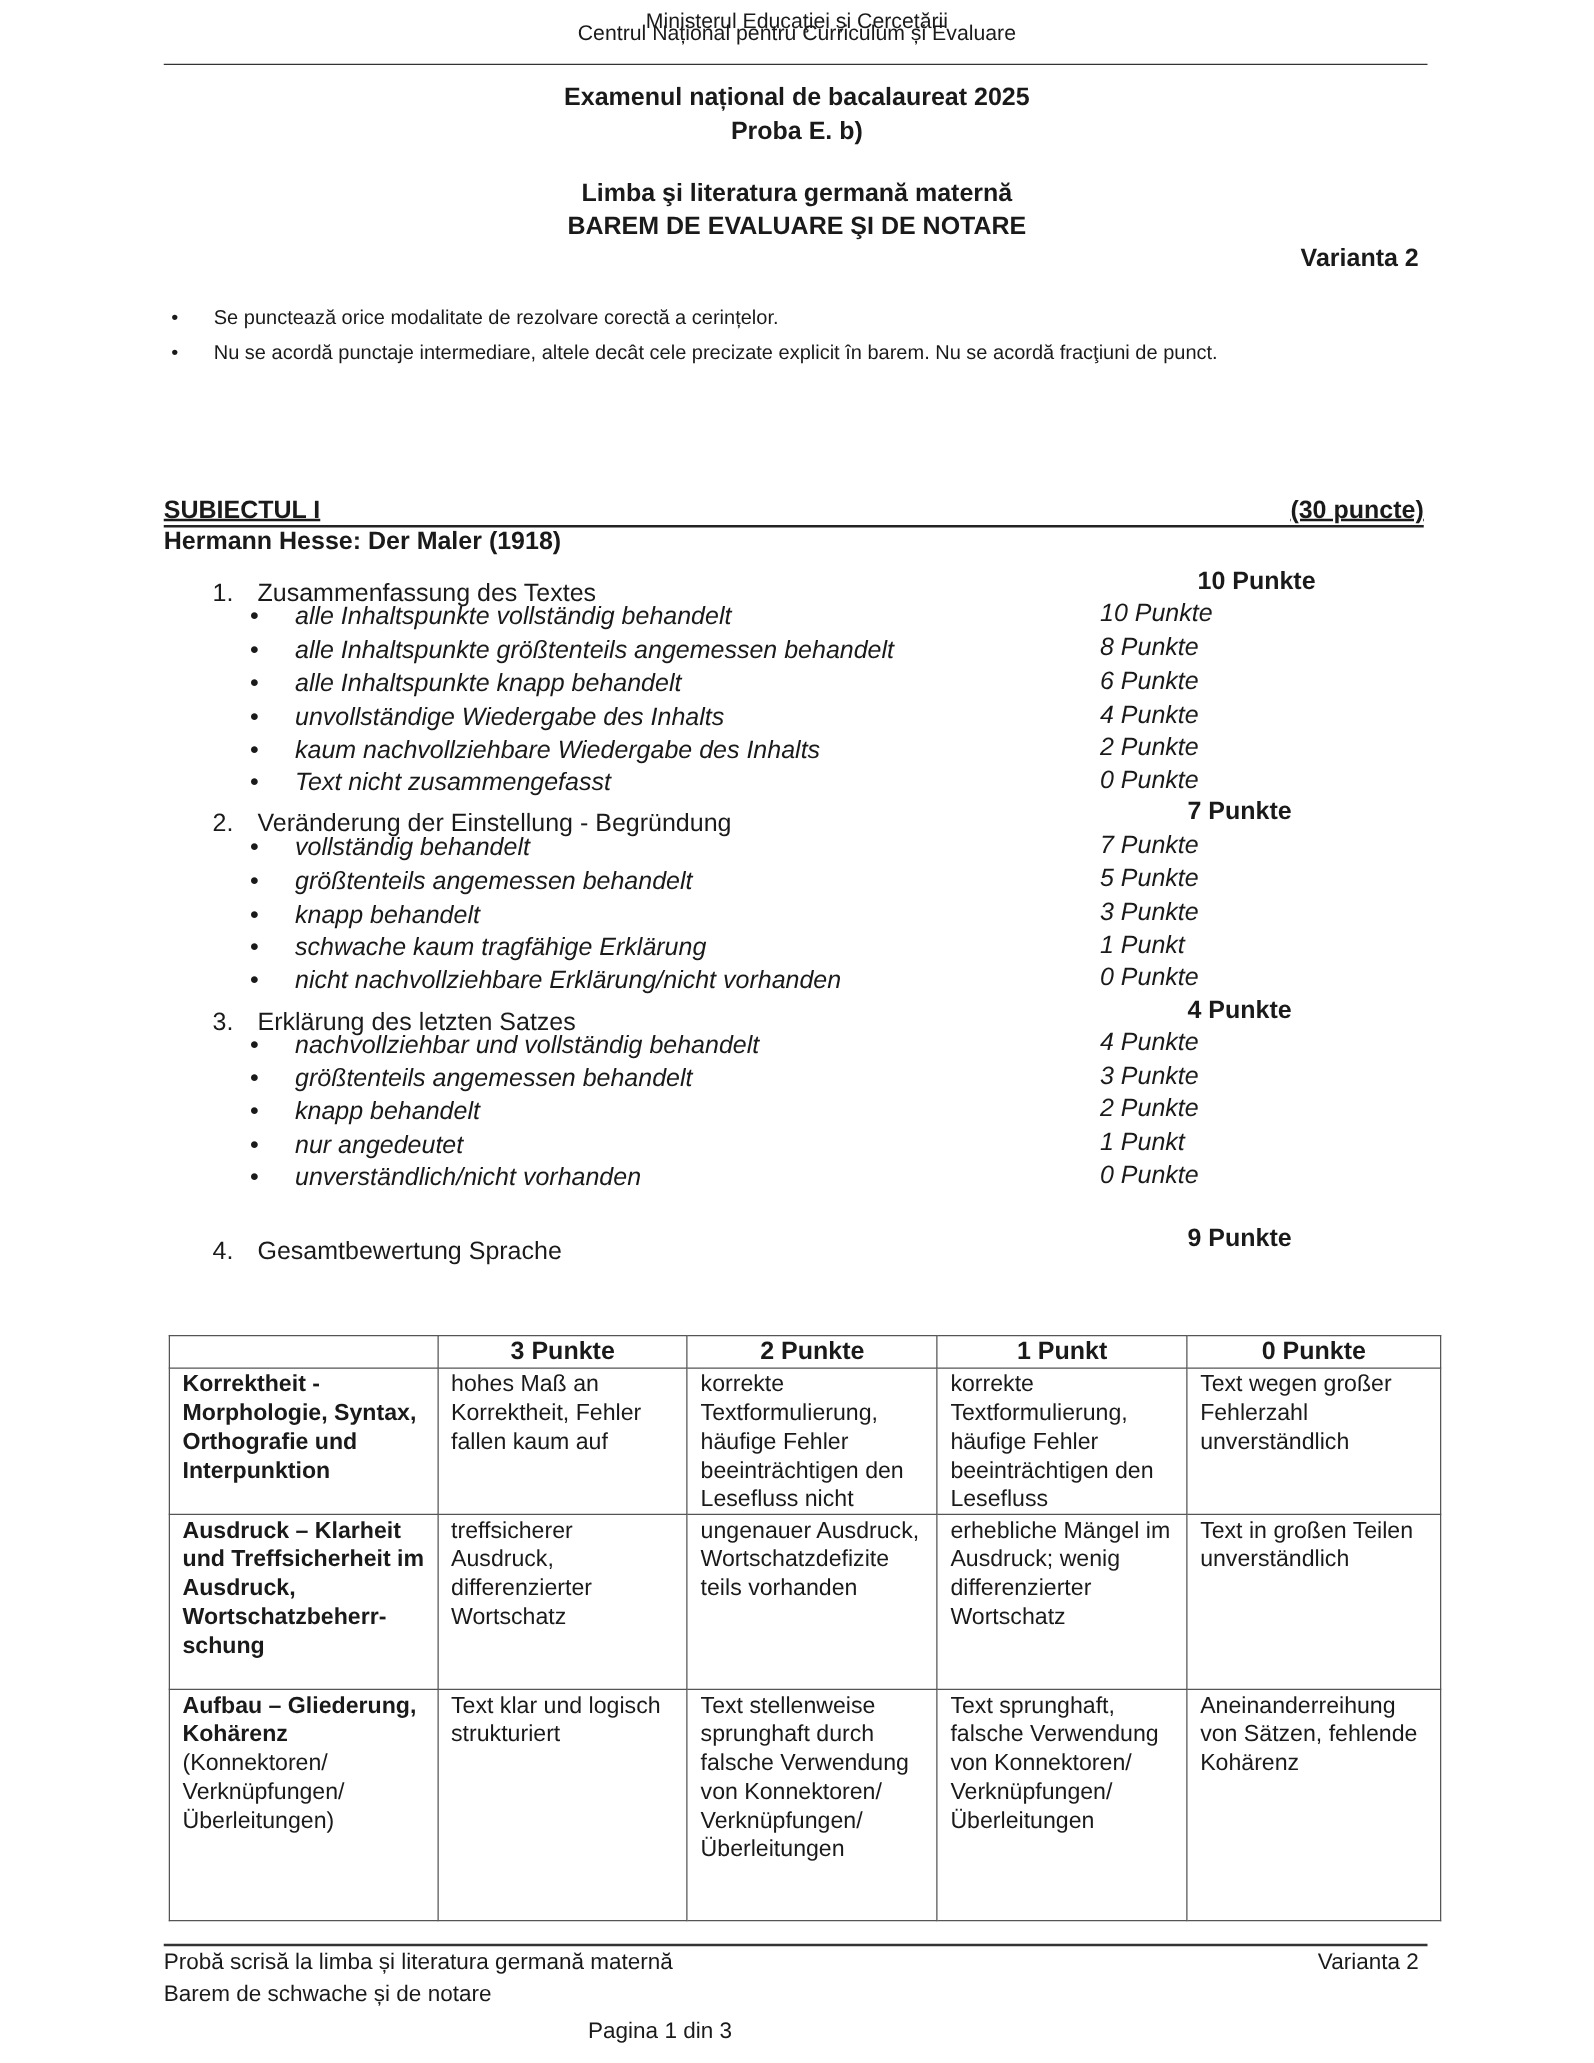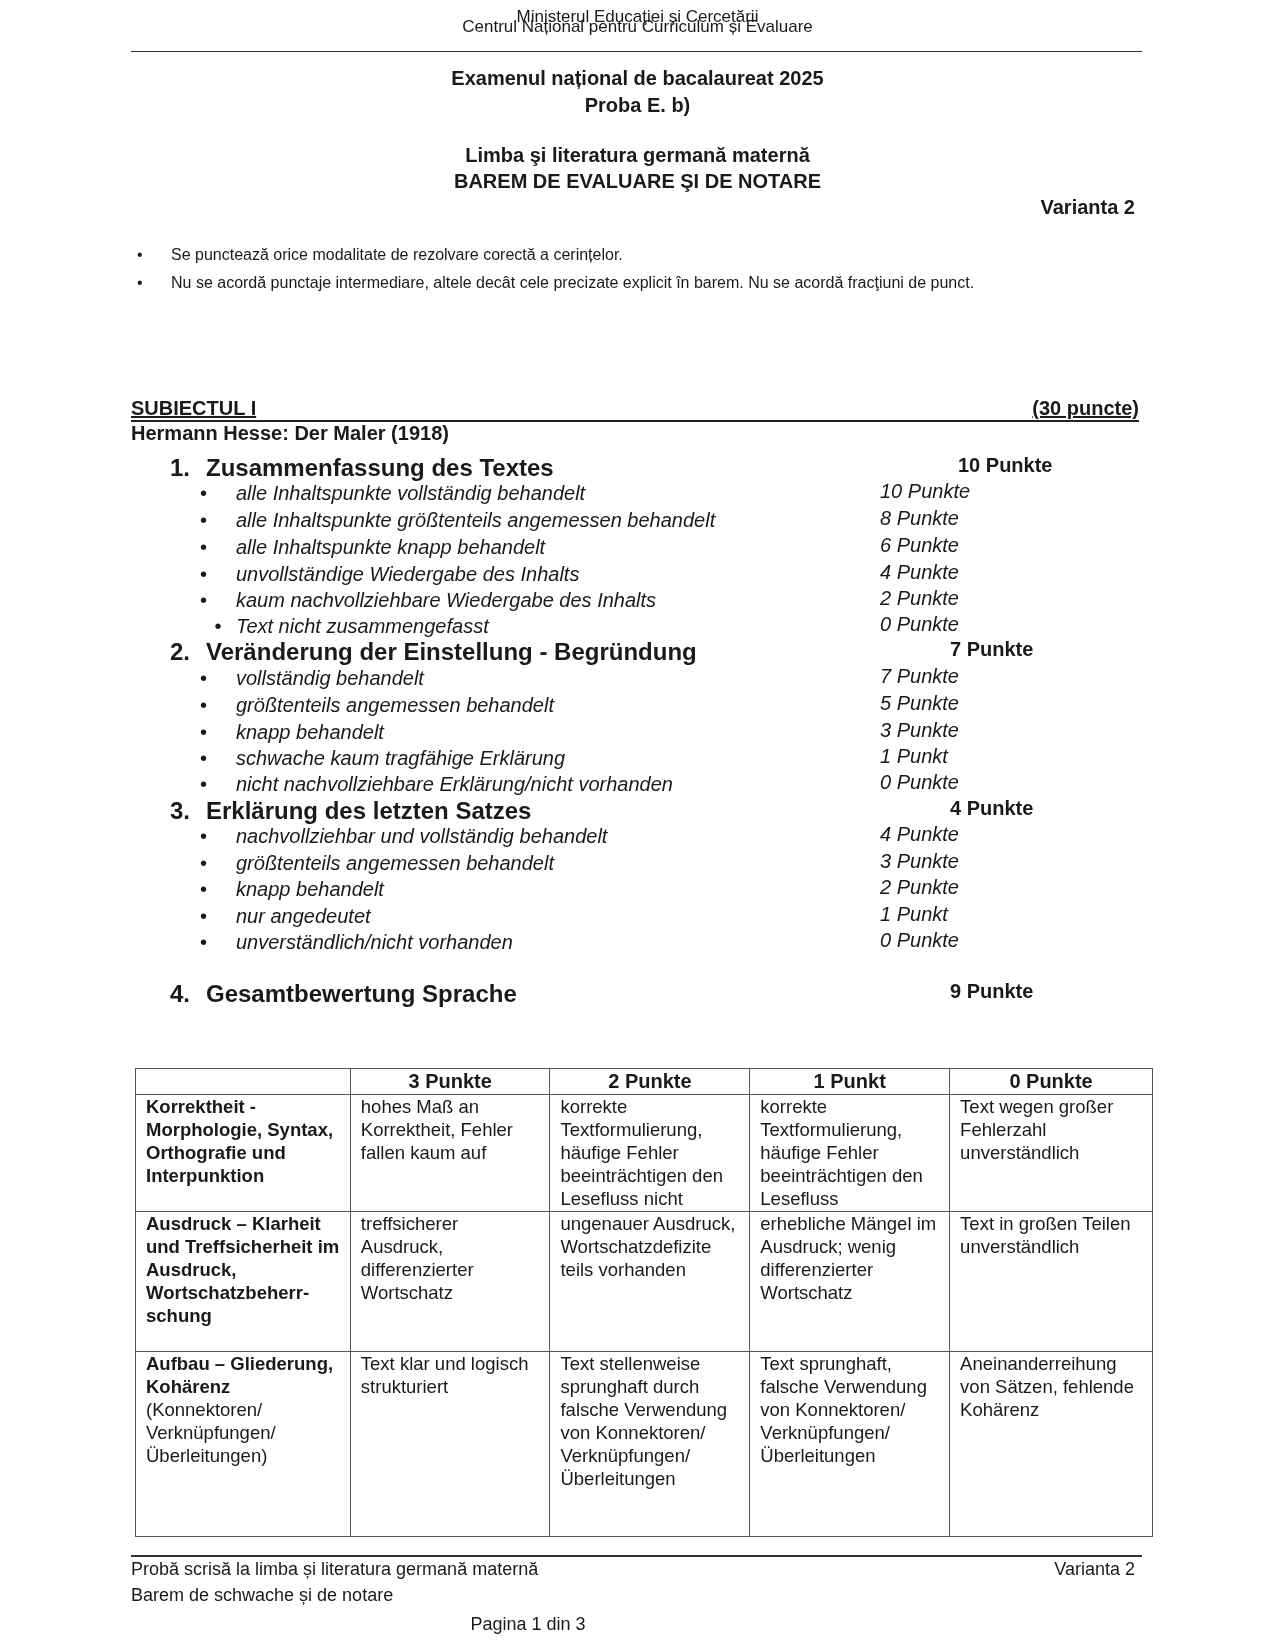--- a/index.html
+++ b/index.html
@@ -8,21 +8,21 @@
   .hdr { left: 0; width: 1275px; text-align: center; font-size: 17px; line-height: 22px; }
   .hdr-rule { left: 131px; width: 1011px; top: 51px; height: 0; border-top: 1px solid #333; }
   .title { left: 0; width: 1275px; text-align: center; font-size: 20px; font-weight: bold; line-height: 26px; }
   .variant { right: 140px; top: 196px; font-size: 20px; font-weight: bold; }
   .rules { left: 131px; top: 242px; width: 1008px; font-size: 16px; font-weight: normal; line-height: 26px; }
   .rules .r { position: relative; padding-left: 40px; text-align: justify; margin-bottom: 2px; }
   .rules .r::before { content: "•"; position: absolute; left: 6px; top: 0; }
   .subj { left: 131px; top: 396px; width: 1008px; font-size: 20px; font-weight: bold; display: flex; justify-content: space-between; border-bottom: 2px solid #222; line-height: 24px; }
   .subj span { text-decoration: underline; }
   .work { left: 131px; top: 422px; font-size: 20px; font-weight: bold; }
-  .task { position: absolute; left: 170px; font-size: 24px; font-weight: bold; }
+  .task { position: absolute; left: 170px; font-size: 20px; font-weight: normal; margin-top: 10px; }
   .task .num { display: inline-block; width: 36px; }
   .task-pts { position: absolute; font-size: 20px; font-weight: bold; }
   .crit { position: absolute; left: 200px; font-size: 20px; font-style: italic; line-height: 26px; }
   .crit .b { display: inline-block; width: 36px; font-style: normal; }
   .crit-pts { position: absolute; left: 880px; font-size: 20px; font-style: italic; }
   table.lang { position: absolute; left: 135px; top: 1068px; width: 1018px; border-collapse: collapse; font-size: 18.5px; line-height: 23px; }
   table.lang td, table.lang th { border: 1.5px solid #555; vertical-align: top; padding: 0 10px; text-align: left; }
   table.lang th { text-align: center; font-size: 20px; font-weight: bold; padding: 1px 4px; }
   table.lang td.rh { font-weight: bold; }
   table.lang td.rh .sub { font-weight: normal; display: block; }
@@ -58,21 +58,21 @@
 <div class="crit" style="top:480px;"><span class="b">•</span><span>alle Inhaltspunkte vollständig behandelt</span></div>
 <div class="crit-pts" style="top:480px;">10 Punkte</div>
 <div class="crit" style="top:507px;"><span class="b">•</span><span>alle Inhaltspunkte größtenteils angemessen behandelt</span></div>
 <div class="crit-pts" style="top:507px;">8 Punkte</div>
 <div class="crit" style="top:534px;"><span class="b">•</span><span>alle Inhaltspunkte knapp behandelt</span></div>
 <div class="crit-pts" style="top:534px;">6 Punkte</div>
 <div class="crit" style="top:561px;"><span class="b">•</span><span>unvollständige Wiedergabe des Inhalts</span></div>
 <div class="crit-pts" style="top:561px;">4 Punkte</div>
 <div class="crit" style="top:587px;"><span class="b">•</span><span>kaum nachvollziehbare Wiedergabe des Inhalts</span></div>
 <div class="crit-pts" style="top:587px;">2 Punkte</div>
-<div class="crit" style="top:613px;text-align:center;"><span class="b">•</span><span>Text nicht zusammengefasst</span></div>
+<div class="crit" style="top:613px;"><span class="b">•</span><span>Text nicht zusammengefasst</span></div>
 <div class="crit-pts" style="top:613px;">0 Punkte</div>
 
 <div class="task" style="top:638px;"><span class="num">2.</span><span>Veränderung der Einstellung - Begründung</span></div>
 <div class="task-pts" style="top:638px; left:950px;">7 Punkte</div>
 <div class="crit" style="top:665px;"><span class="b">•</span><span>vollständig behandelt</span></div>
 <div class="crit-pts" style="top:665px;">7 Punkte</div>
 <div class="crit" style="top:692px;"><span class="b">•</span><span>größtenteils angemessen behandelt</span></div>
 <div class="crit-pts" style="top:692px;">5 Punkte</div>
 <div class="crit" style="top:719px;"><span class="b">•</span><span>knapp behandelt</span></div>
 <div class="crit-pts" style="top:719px;">3 Punkte</div>

